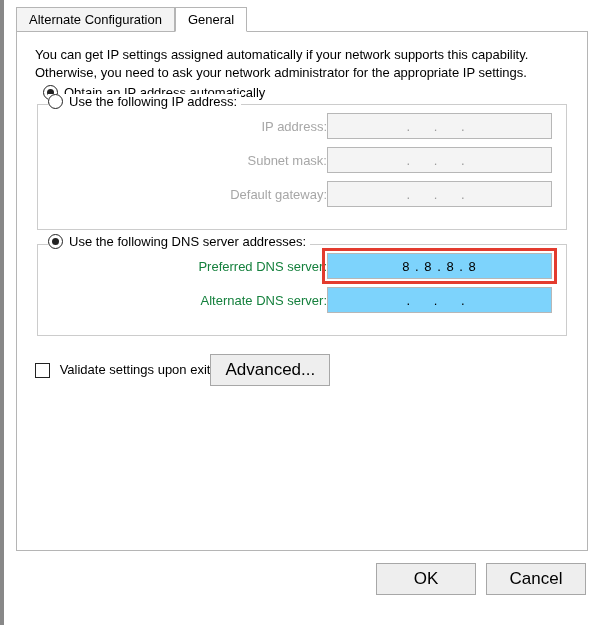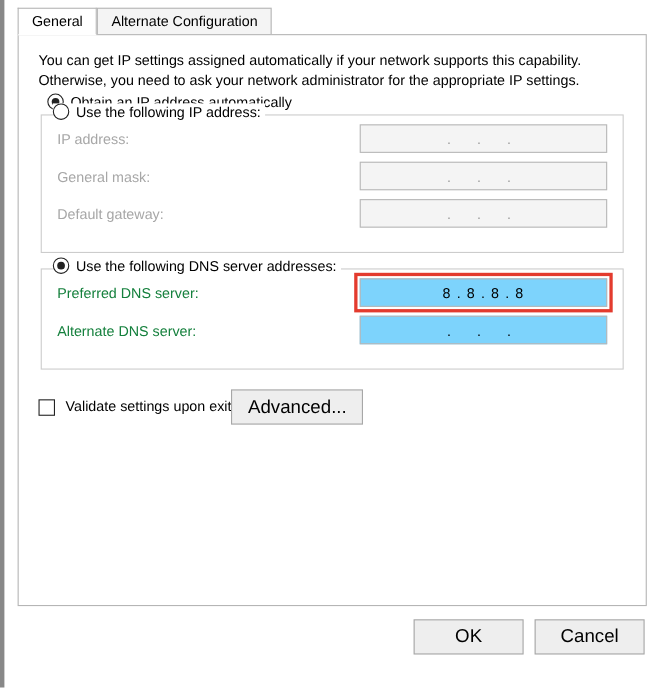--- a/index.html
+++ b/index.html
@@ -79,21 +79,21 @@
       position: absolute;
       top: -11px; left: 10px;
       background: #fff;
       display: flex;
       align-items: center;
       padding-right: 4px;
     }
     .field-row {
       display: flex;
       align-items: center;
-      justify-content: space-between;
+      justify-content: flex-end;
       margin: 8px 0;
     }
     .field-label {
       color: #15803d;
     }
     .field-label.disabled { color: #a7a7a7; }
     .ip-input {
       width: 225px; height: 26px;
       border: 1px solid #b7b7b7;
       background: #7dd3fc;
@@ -140,22 +140,22 @@
       justify-content: flex-end;
       gap: 10px;
       margin: 12px 2px 0 0;
     }
   </style>
 </head>
 <body>
 
 <div class="dialog">
   <div class="tabstrip">
+    <div class="tab">Alternate Configuration</div>
     <div class="tab active">General</div>
-    <div class="tab">Alternate Configuration</div>
   </div>
 
   <div class="tabpage">
     <div class="intro">You can get IP settings assigned automatically if your network supports this capability. Otherwise, you need to ask your network administrator for the appropriate IP settings.</div>
 
     <div class="radio-row">
       <span class="radio selected"></span>
       <span>Obtain an IP address automatically</span>
     </div>
 
@@ -164,21 +164,21 @@
         <span class="radio"></span>
         <span>Use the following IP address:</span>
       </div>
       <div class="field-row">
         <span class="field-label disabled">IP address:</span>
         <div class="ip-input disabled">
             <span class="dots">.       .       .</span>
           </div>
       </div>
       <div class="field-row">
-        <span class="field-label disabled">General mask:</span>
+        <span class="field-label disabled">Subnet mask:</span>
         <div class="ip-input disabled">
             <span class="dots">.       .       .</span>
           </div>
       </div>
       <div class="field-row">
         <span class="field-label disabled">Default gateway:</span>
         <div class="ip-input disabled">
             <span class="dots">.       .       .</span>
           </div>
       </div>

